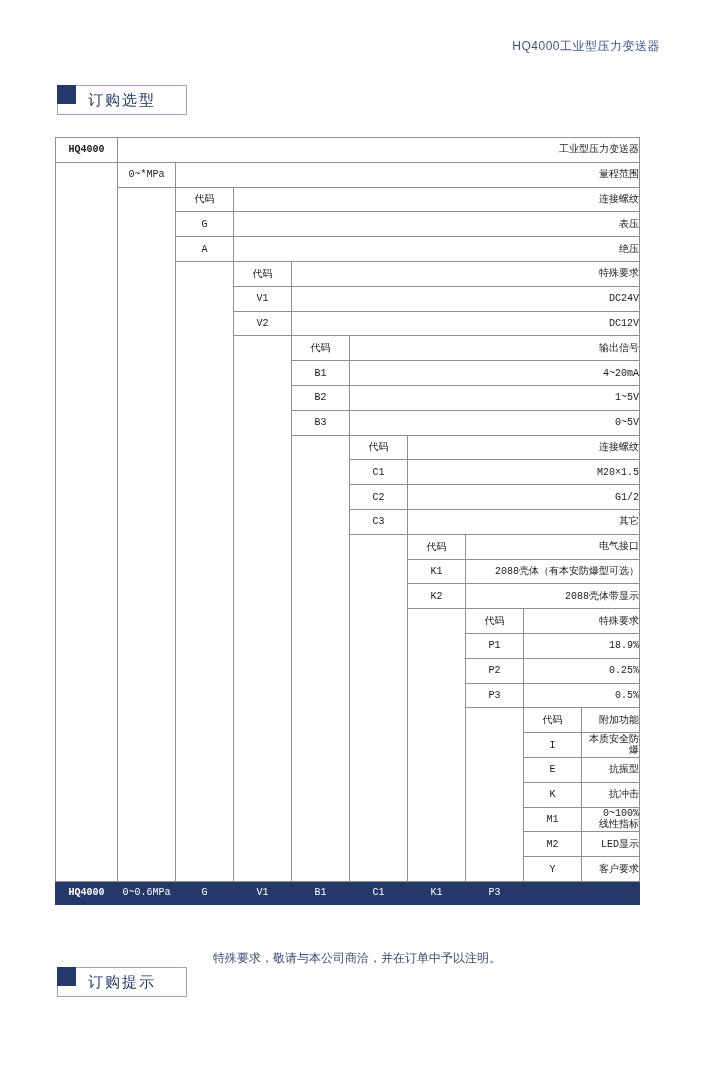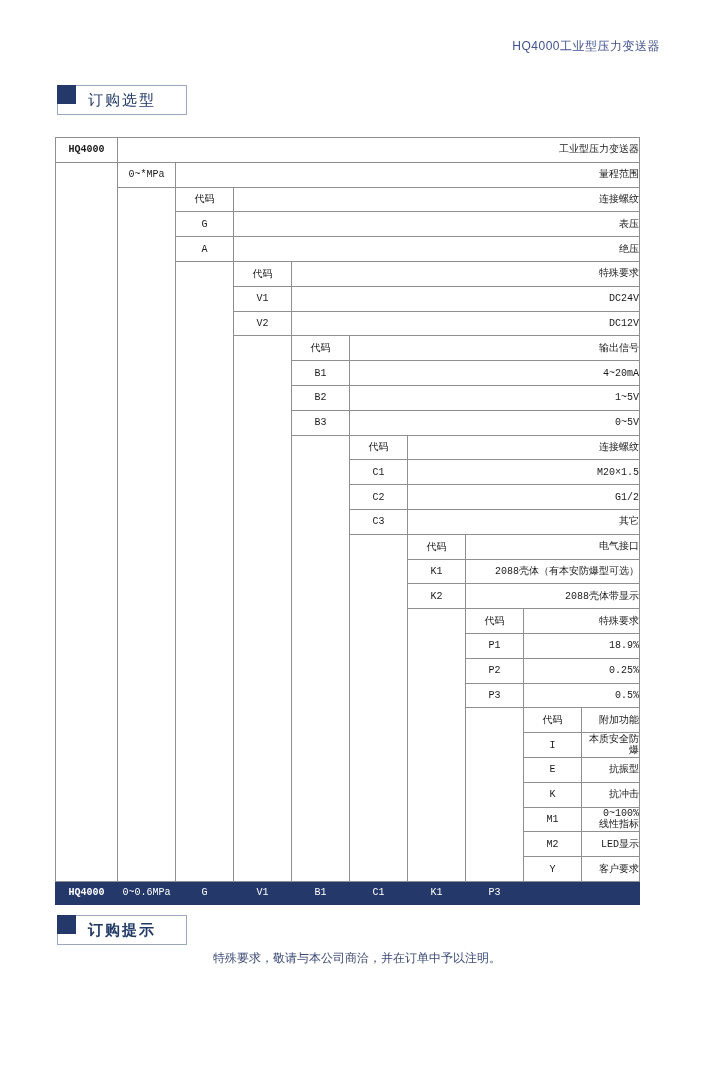--- a/index.html
+++ b/index.html
@@ -21,21 +21,21 @@
   }
   .sec .sq {
     position:absolute; left:-1px; top:-1px; width:19px; height:19px;
     background:#24386a;
   }
   .sec .t {
     display:block; width:100%; text-align:center; line-height:28px;
     font-size:15px; color:#1f3864; letter-spacing:2px;
   }
   #sec-selection { top:85px; }
-  #sec-notice    { top:915px;font-weight:bold; }
+  #sec-notice    { top:967px; }
 
   .note-text {
     position:absolute; left:213px; top:950px;
     font-size:12px; color:#3c4a76;
   }
 
   
   table.order {
     position:absolute; left:55px; top:137px; width:584px;
     border-collapse:collapse; table-layout:fixed;font-family:Liberation Mono, monospace;

